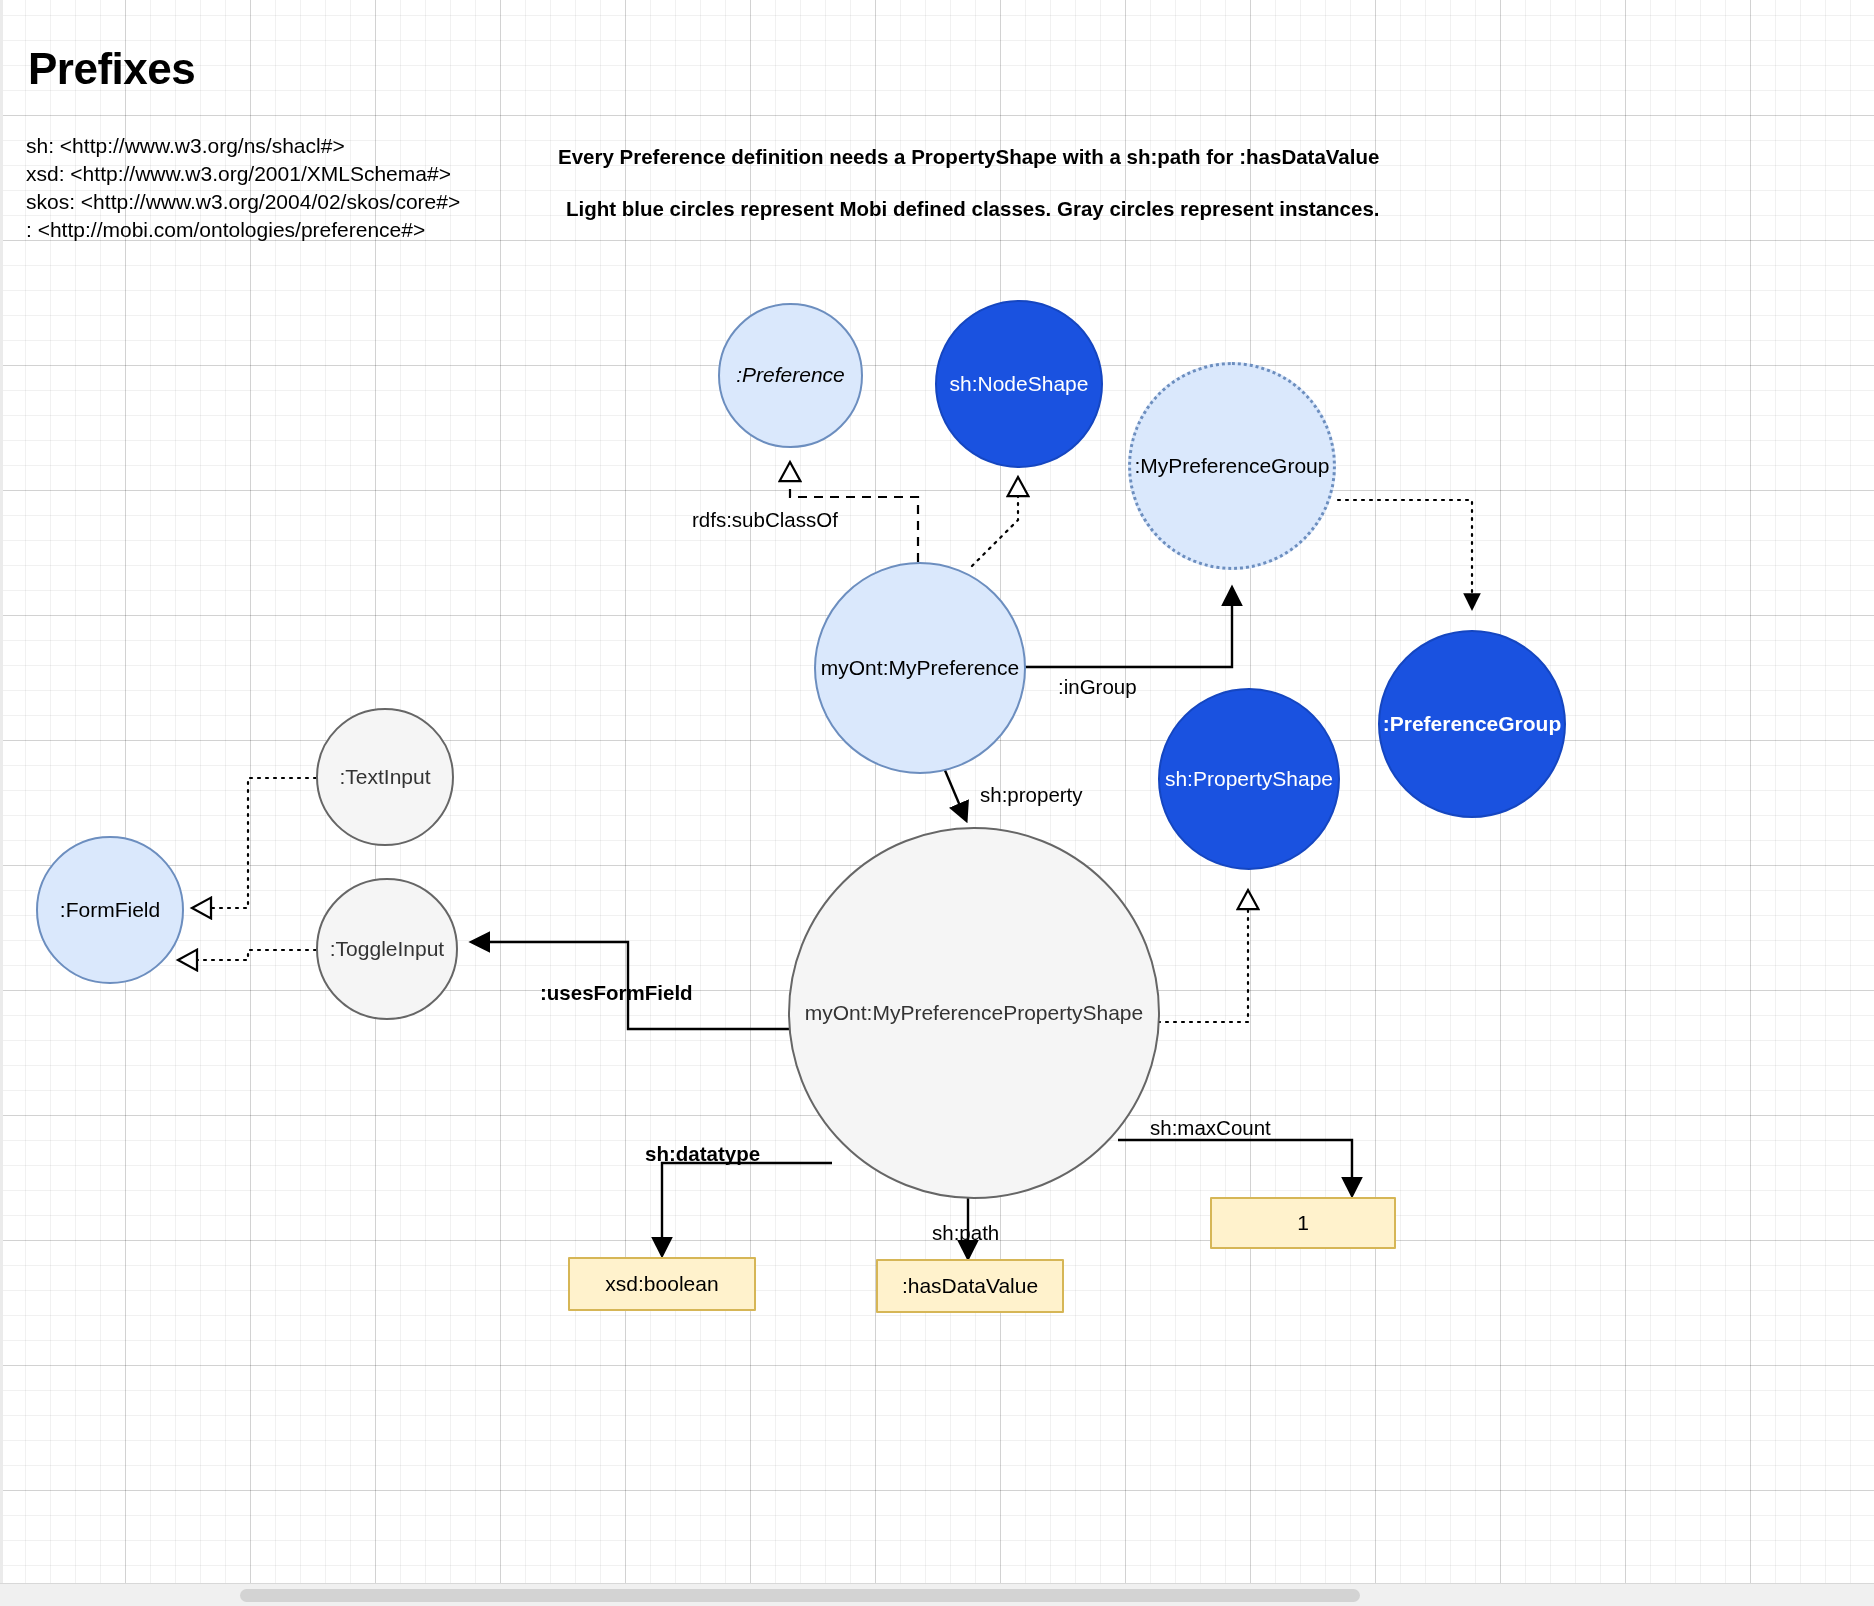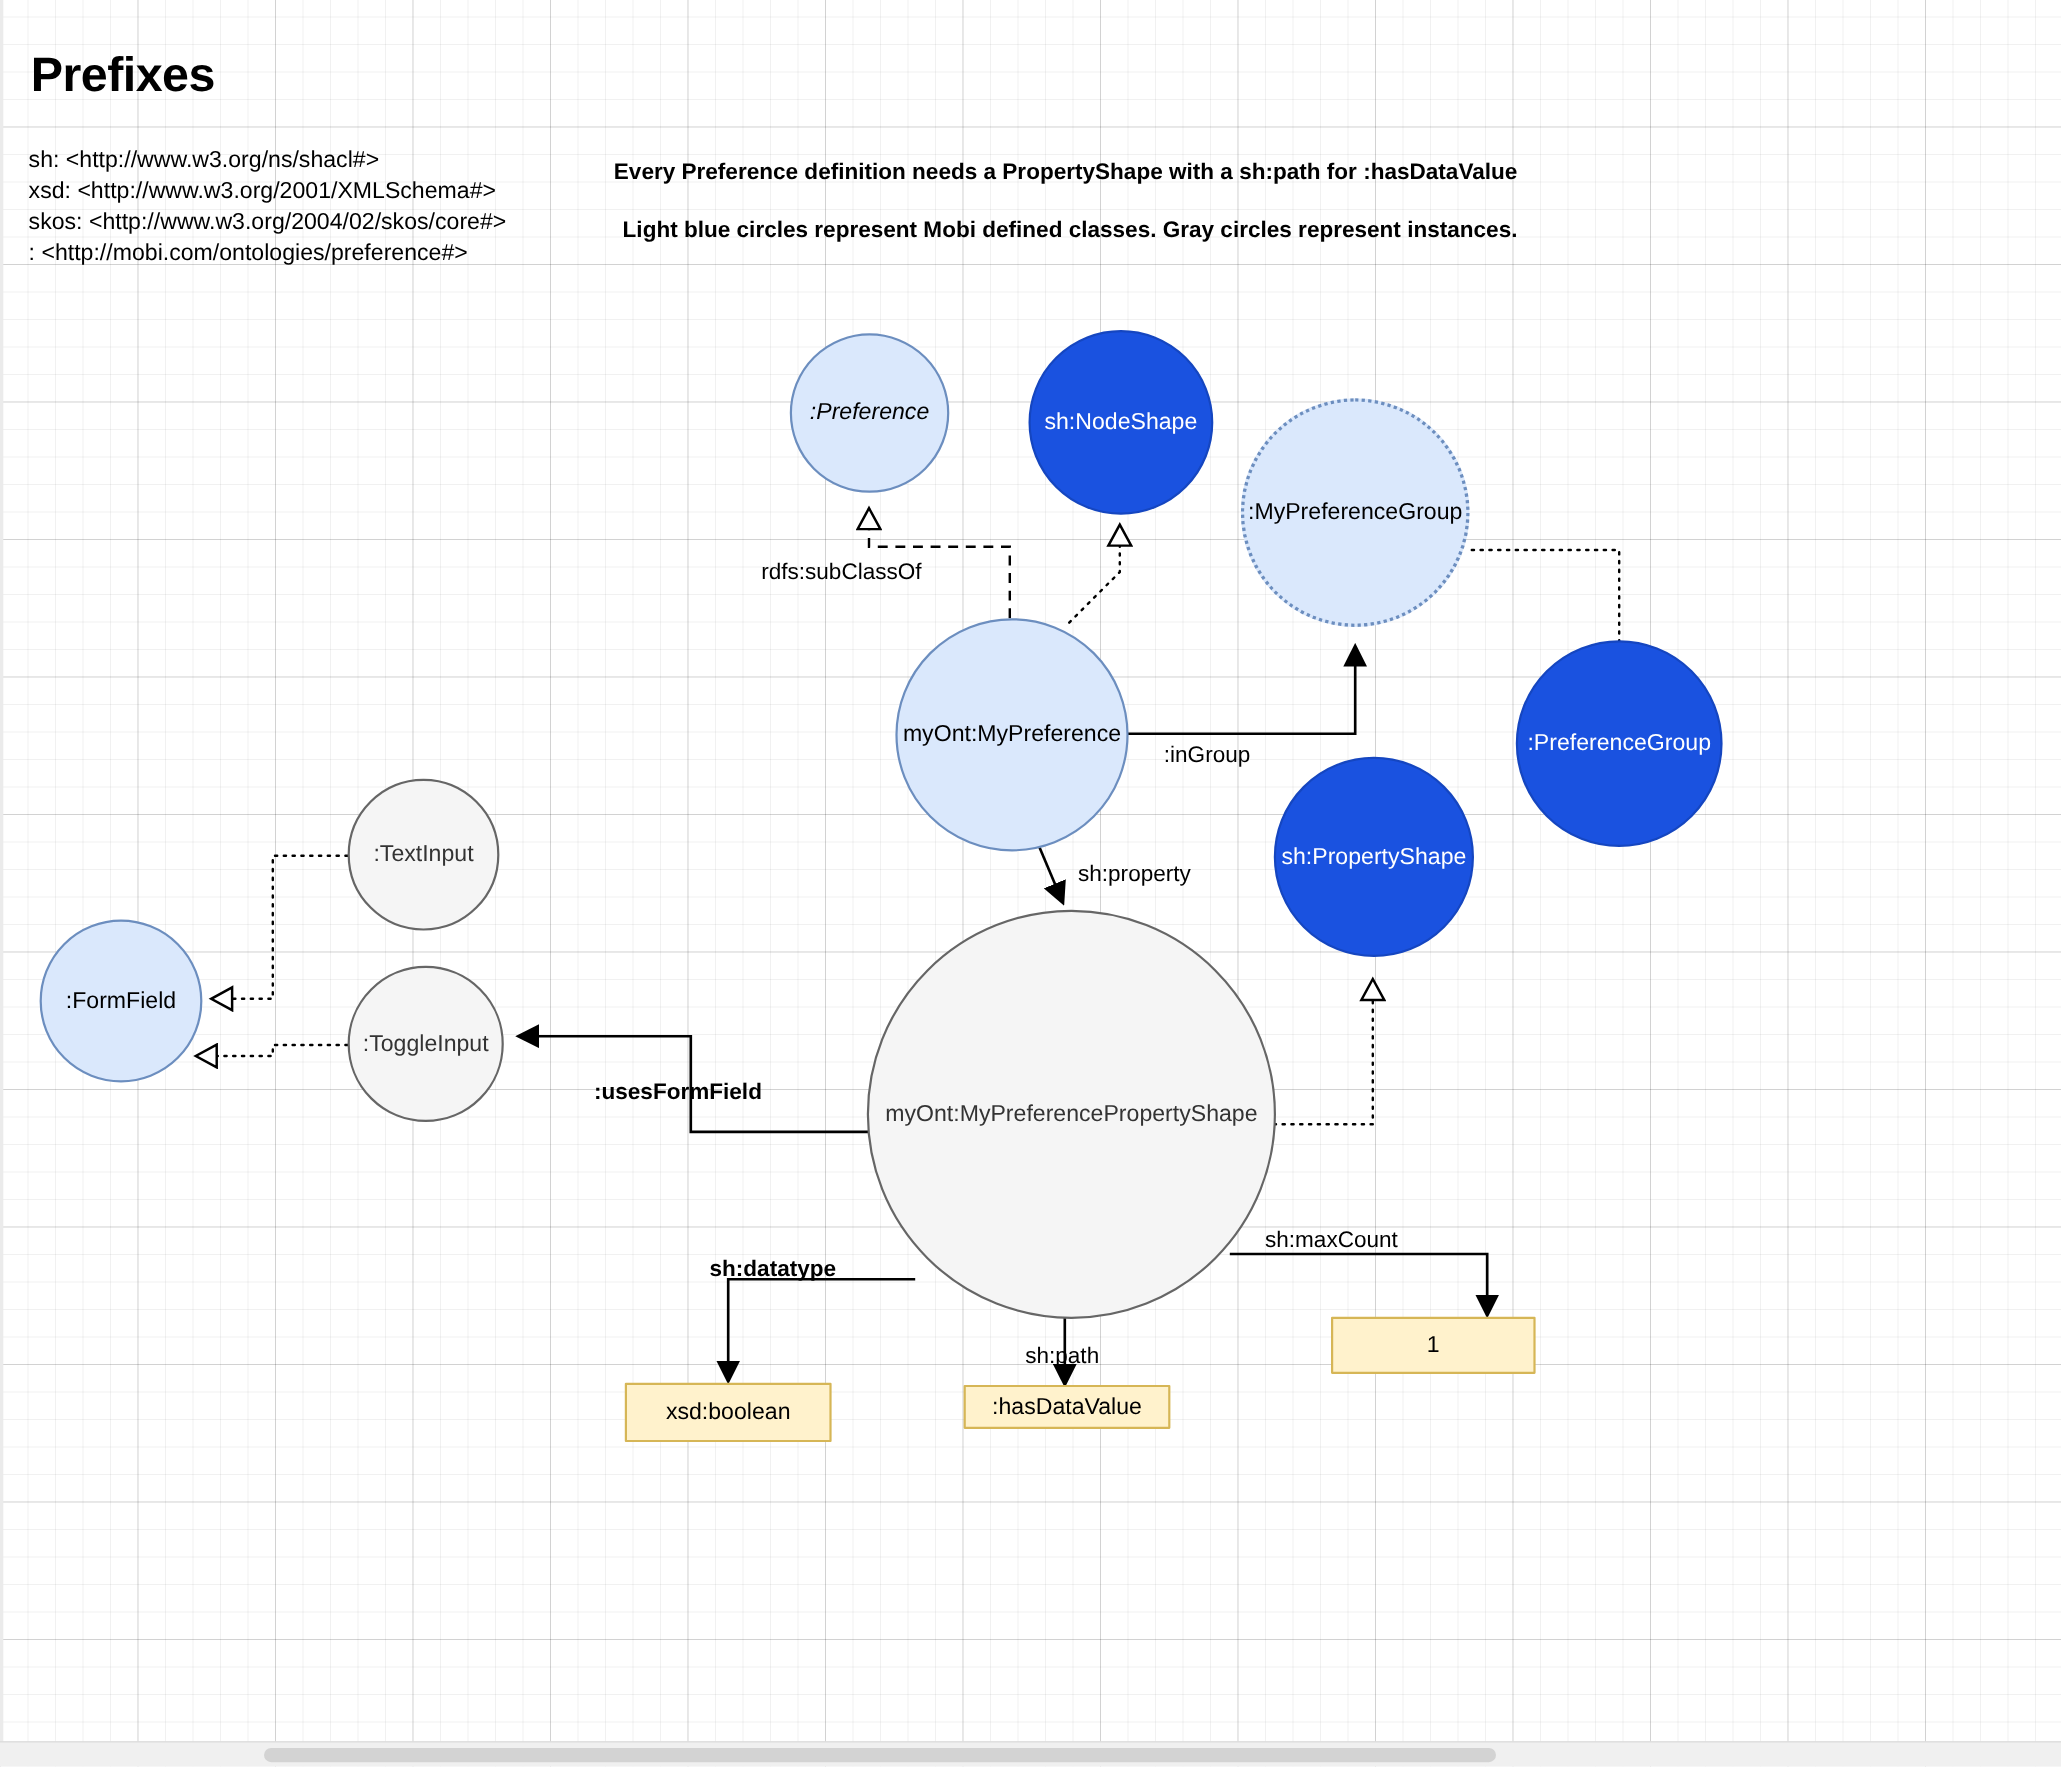--- a/index.html
+++ b/index.html
@@ -172,21 +172,21 @@
   </div>
 
   <div class="node circle darkblue" style="left:935px;top:300px;width:168px;height:168px;">
     <span>sh:NodeShape</span>
   </div>
 
   <div class="node circle lightblue-dotted" style="left:1128px;top:362px;width:208px;height:208px;">
     <span>:MyPreferenceGroup</span>
   </div>
 
-  <div class="node circle darkblue" style="left:1378px;top:582px;width:188px;height:188px;">
+  <div class="node circle darkblue" style="left:1378px;top:630px;width:188px;height:188px;font-weight:bold;">
     <span>:PreferenceGroup</span>
   </div>
 
   <div class="node circle lightblue" style="left:814px;top:562px;width:212px;height:212px;">
     <span>myOnt:MyPreference</span>
   </div>
 
   <div class="node circle darkblue" style="left:1158px;top:688px;width:182px;height:182px;">
     <span>sh:PropertyShape</span>
   </div>
@@ -204,21 +204,21 @@
   </div>
 
   <div class="node circle gray" style="left:788px;top:827px;width:372px;height:372px;">
     <span>myOnt:MyPreferencePropertyShape</span>
   </div>
 
   <div class="node yellowbox" style="left:568px;top:1257px;width:188px;height:54px;">
     <span>xsd:boolean</span>
   </div>
 
-  <div class="node yellowbox" style="left:876px;top:1259px;width:188px;height:40px;">
+  <div class="node yellowbox" style="left:876px;top:1259px;width:188px;height:54px;">
     <span>:hasDataValue</span>
   </div>
 
   <div class="node yellowbox" style="left:1210px;top:1197px;width:186px;height:52px;">
     <span>1</span>
   </div>
 
   <div class="elabel" style="left:692px;top:508px;">rdfs:subClassOf</div>
   <div class="elabel" style="left:1058px;top:675px;">:inGroup</div>
   <div class="elabel" style="left:980px;top:783px;">sh:property</div>

